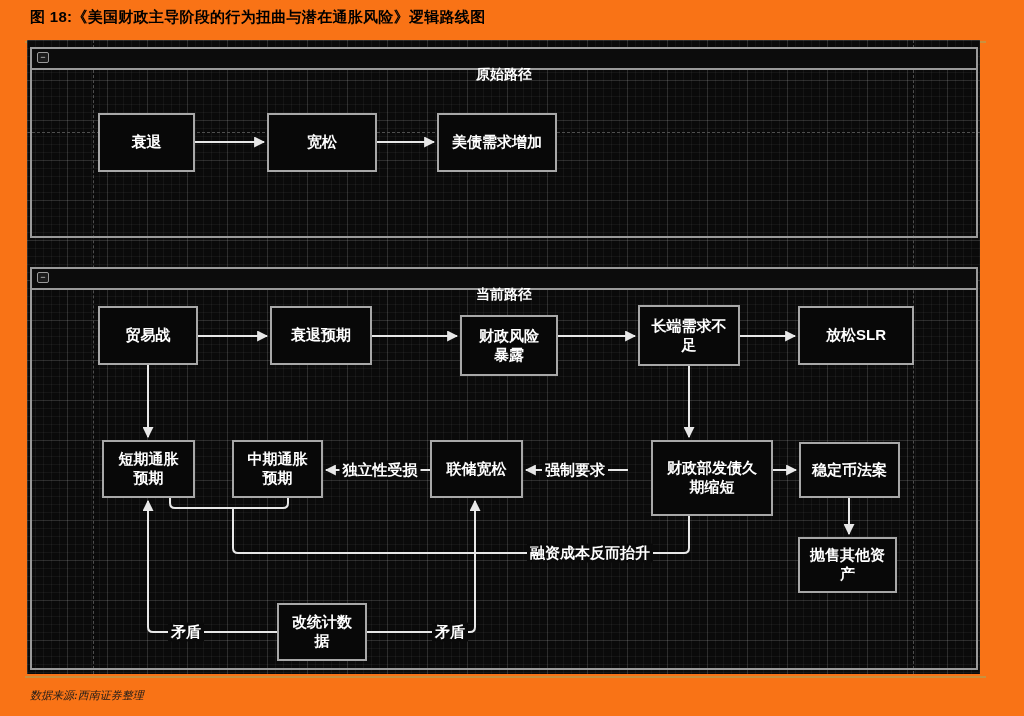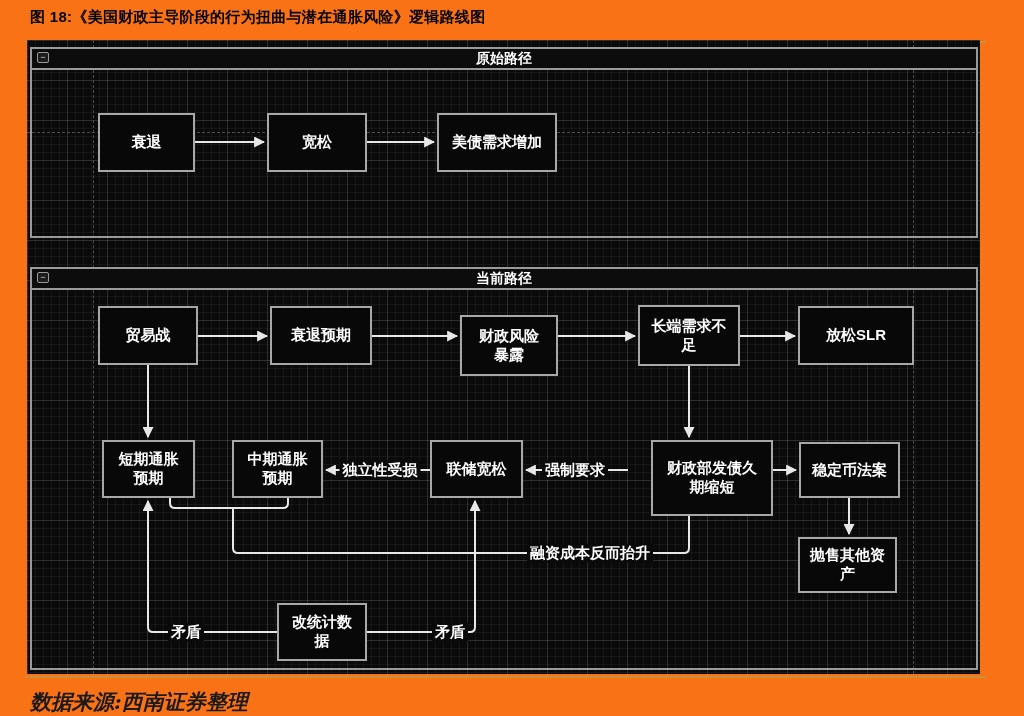--- a/index.html
+++ b/index.html
@@ -18,36 +18,36 @@
             linear-gradient(rgba(255,255,255,.045) 1px, transparent 1px),
             linear-gradient(90deg, rgba(255,255,255,.045) 1px, transparent 1px);
           background-size:40px 40px,40px 40px,8px 8px,8px 8px;}
   .pagebreak{position:absolute;z-index:1;}
   .pagebreak.v{top:0;height:100%;width:0;border-left:1px dashed #4e4e4e;}
   .pagebreak.h{left:0;width:100%;height:0;border-top:1px dashed #4e4e4e;}
   .panel{position:absolute;border:2px solid var(--panel-border);z-index:2;box-sizing:border-box;}
   .panel-header{position:absolute;left:0;top:0;right:0;height:19px;background:#0c0c0c;
                 border-bottom:2px solid var(--panel-border);}
   .panel-title{display:block;text-align:center;line-height:19px;color:var(--text);
-               font-size:14px;font-weight:bold;}
+               font-size:14px;font-weight:bold;margin-top:16px;}
   .collapse{position:absolute;left:5px;top:3px;width:12px;height:11px;box-sizing:border-box;
             border:1px solid #9a9a9a;border-radius:2px;background:#1c1c1c;color:#d8d8d8;
             font-size:9px;line-height:9px;text-align:center;}
   .edges{position:absolute;left:0;top:0;z-index:3;pointer-events:none;}
   .edges path{stroke:var(--edge);stroke-width:2;fill:none;}
   .edges marker path{fill:var(--edge);stroke:none;}
   .node{position:absolute;box-sizing:border-box;background:var(--node-fill);
         border:2px solid var(--node-border);color:var(--text);z-index:4;
         display:flex;align-items:center;justify-content:center;text-align:center;
         font-size:15px;font-weight:bold;line-height:1.25;padding:2px 10px;}
   .edge-label{position:absolute;transform:translate(-50%,-50%);z-index:5;
               background:var(--canvas-bg);color:var(--text);font-size:15px;font-weight:bold;
               padding:0 3px;white-space:nowrap;}
   .source-note{position:absolute;left:30px;top:688px;font-family:"DejaVu Serif","Liberation Serif",serif;
-               font-style:italic;font-weight:bold;font-size:21px;color:#1a1a1a;}
+               font-style:italic;font-weight:normal;font-size:11px;color:#1a1a1a;}
 </style>
 </head>
 <body>
 
 <div class="page">
 
   <div class="fig-title">图 18:《美国财政主导阶段的行为扭曲与潜在通胀风险》逻辑路线图</div>
   <div class="rule rule-top"></div>
 
   <div class="canvas">
@@ -89,21 +89,21 @@
       <path d="M723,430 L769,430" marker-end="url(#arrow)"></path>
       <path d="M822,458 L822,494" marker-end="url(#arrow)"></path>
       <path d="M143,458 L143,463 Q143,468 148,468 L206,468"></path>
       <path d="M261,458 L261,463 Q261,468 256,468 L206,468"></path>
       <path d="M206,468 L206,508 Q206,513 211,513 L657,513 Q662,513 662,508 L662,463" marker-end="url(#arrow)"></path>
       <path d="M250,592 L126,592 Q121,592 121,587 L121,461" marker-end="url(#arrow)"></path>
       <path d="M340,592 L443,592 Q448,592 448,587 L448,461" marker-end="url(#arrow)"></path>
     </svg>
 
     <div class="node" style="left:71px;top:73px;width:97px;height:59px">衰退</div>
-    <div class="node" style="left:240px;top:73px;width:100px;height:59px">宽松</div>
+    <div class="node" style="left:240px;top:73px;width:110px;height:59px">宽松</div>
     <div class="node" style="left:410px;top:73px;width:120px;height:59px">美债需求增加</div>
 
     <div class="node" style="left:71px;top:266px;width:100px;height:59px">贸易战</div>
     <div class="node" style="left:243px;top:266px;width:102px;height:59px">衰退预期</div>
     <div class="node" style="left:433px;top:275px;width:98px;height:61px">财政风险暴露</div>
     <div class="node" style="left:611px;top:265px;width:102px;height:61px">长端需求不足</div>
     <div class="node" style="left:771px;top:266px;width:116px;height:59px">放松SLR</div>
 
     <div class="node" style="left:75px;top:400px;width:93px;height:58px">短期通胀预期</div>
     <div class="node" style="left:205px;top:400px;width:91px;height:58px">中期通胀预期</div>

